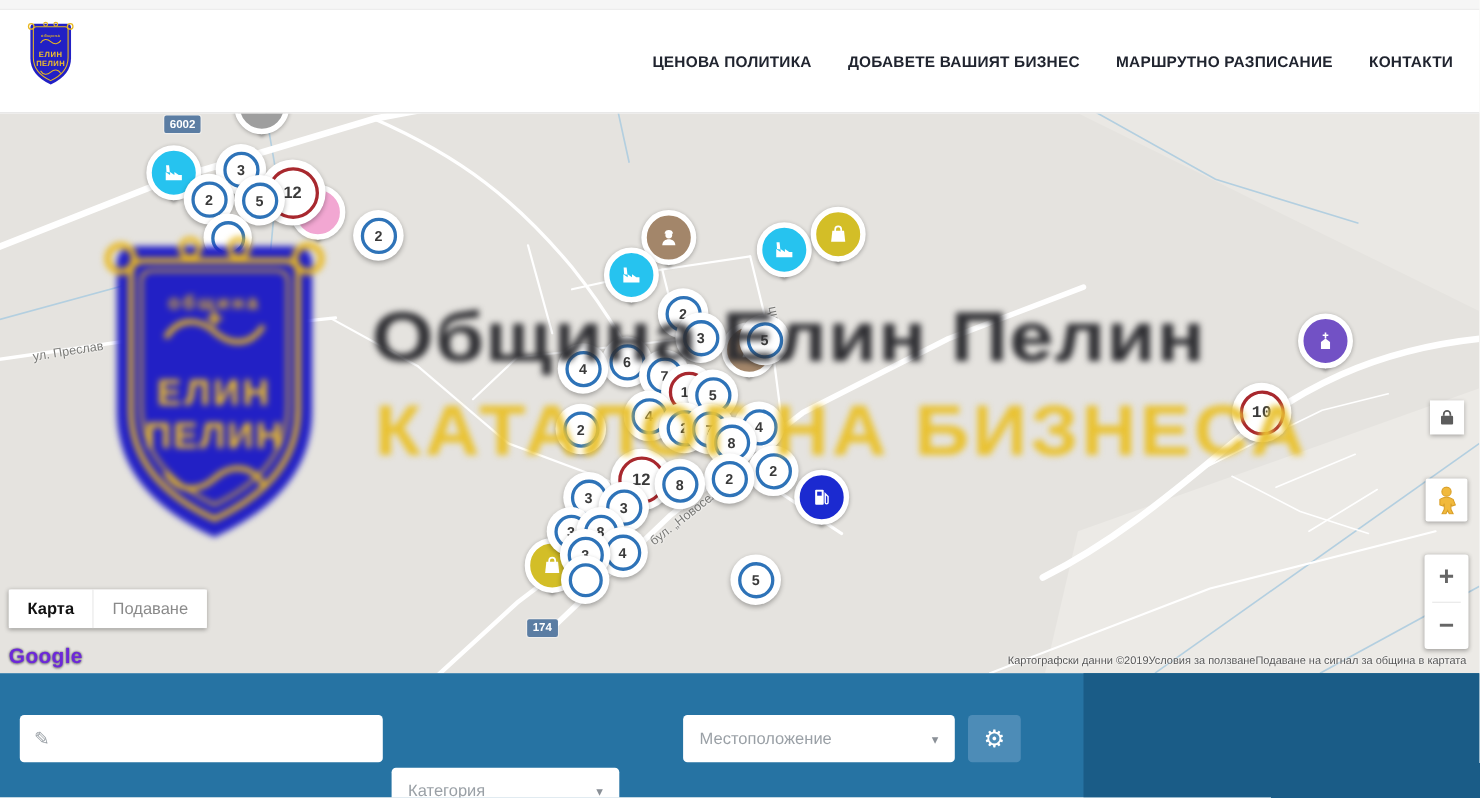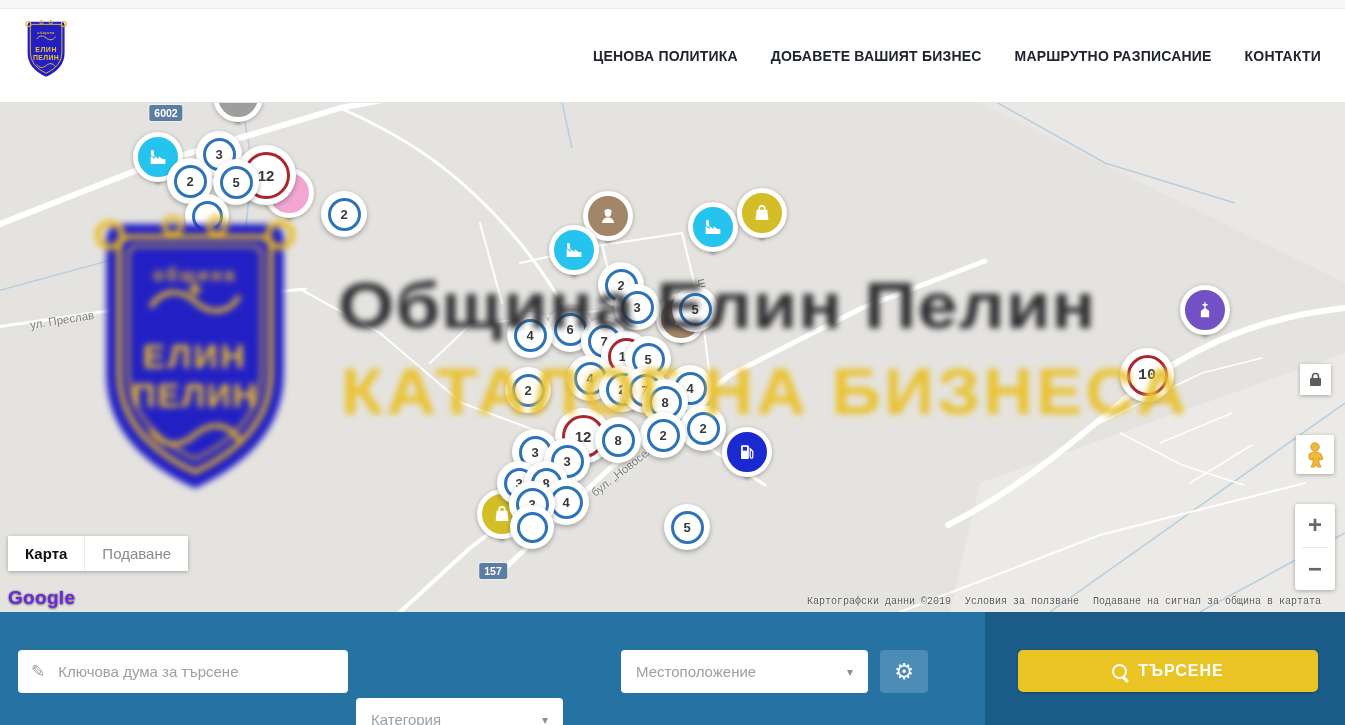--- a/index.html
+++ b/index.html
@@ -47,21 +47,21 @@
   .lock-btn{left:1300px;top:261px;width:31px;height:31px;display:flex;align-items:center;justify-content:center;cursor:pointer;}
   .pegman-btn{left:1296px;top:332px;width:38px;height:39px;border-radius:2px;display:flex;align-items:center;justify-content:center;cursor:pointer;}
   .zoom-ctl{left:1295px;top:401px;width:40px;height:86px;border-radius:3px;display:flex;flex-direction:column;cursor:default;}
   .zoom-btn{flex:1;display:flex;align-items:center;justify-content:center;font-size:24px;color:#666;cursor:pointer;font-weight:bold;}
   .zoom-divider{height:1px;background:#e6e6e6;margin:0 7px;}
   .maptype{left:8px;top:433px;height:35px;border-radius:2px;display:flex;z-index:20;}
   .maptype-btn{display:flex;align-items:center;justify-content:center;padding:0 17px;font-size:15px;cursor:pointer;background:#fff;}
   .maptype-btn.active{font-weight:bold;color:#111;}
   .maptype-btn.inactive{color:#8a8a8a;border-left:1px solid #e8e8e8;}
   .google-logo{position:absolute;left:8px;top:484px;font-size:19px;font-weight:bold;color:#6d28d9;letter-spacing:.3px;z-index:20;text-shadow:0 0 2px #8b8b8b,0 0 2px #8b8b8b,0 1px 2px #8b8b8b;cursor:pointer;}
-  .attribution{position:absolute;right:24px;top:493px;display:flex;gap:14px;font-size:10px;color:#565656;z-index:20;text-shadow:0 0 2px #fff,0 0 2px #fff;font-family:Liberation Mono, monospace;}
+  .attribution{position:absolute;right:12px;top:493px;display:flex;gap:0;font-size:10px;color:#565656;z-index:20;text-shadow:0 0 2px #fff,0 0 2px #fff;}
   .attribution span{cursor:pointer;white-space:nowrap;}
 
   
   .bottom-bar{position:absolute;top:612px;left:0;width:1345px;height:113px;background:#2673a3;z-index:40;}
   .bottom-bar-right{position:absolute;left:985px;top:0;width:360px;height:113px;background:#1a5c87;}
   .sb-box{position:absolute;top:38px;height:43px;background:#fff;border-radius:4px;box-sizing:border-box;display:flex;align-items:center;}
   .sb-keyword{left:18px;width:330px;padding:0 13px;}
   .pencil{font-size:17px;color:#9aa0a6;margin-right:11px;}
   .sb-keyword input{border:none;outline:none;flex:1;font-size:15px;color:#444;font-family:"Liberation Sans",sans-serif;background:transparent;}
   .sb-keyword input::placeholder{color:#9aa0a6;}
@@ -117,21 +117,21 @@
           <path d="M1140 300 L1202 270 L1262 255"></path>
           <path d="M1160 340 L1232 310"></path>
           <path d="M1190 380 L1252 342"></path>
           <path d="M1120 330 L1182 362 L1244 382"></path>
           <path d="M1080 330 L1140 300"></path>
         </g>
       </g>
     </svg>
 
     <div class="road-badge" style="left: 166px; top: 10px;">6002</div>
-      <div class="road-badge" style="left: 493px; top: 468px;">157</div>
+      <div class="road-badge" style="left: 493px; top: 468px;">174</div>
       <div class="street-label" style="left: 62px; top: 217px; transform: translate(-50%, -50%) rotate(-9deg);">ул. Преслав</div>
       <div class="street-label" style="left: 622px; top: 368px; transform: translate(-50%, -50%) rotate(-38deg);">бул. „Новосел</div>
       <div class="street-label" style="left: 703px; top: 182px; transform: translate(-50%, -50%) rotate(78deg);">ци</div>
       <div id="markers">
         <div class="pin" style="left: 158px; top: 54px;">
           <span class="pin-tail"></span>
           <span class="pin-circle" style="background:#26c3ef">
             <svg viewBox="0 0 24 24">
               <path d="M4 19.5v-8.2l4.3 3V11.3l4.3 3V11.3l4.3 3h3.1v5.2z"></path>
               <path d="M4.8 11.3 4.3 4.5h3l.8 7.3z"></path>
@@ -405,32 +405,27 @@
       <a>ДОБАВЕТЕ ВАШИЯТ БИЗНЕС</a>
       <a>МАРШРУТНО РАЗПИСАНИЕ</a>
       <a>КОНТАКТИ</a>
     </div>
   </div>
 
   <div class="bottom-bar">
     <div class="bottom-bar-right"></div>
     <div class="sb-box sb-keyword">
       <span class="pencil">✎</span>
-      <input type="text" placeholder="Ключова дума за търсене" style="">
     </div>
     <div class="sb-box sb-select sb-cat">
       <span class="sel-text">Категория</span>
       <span class="chev">▾</span>
     </div>
     <div class="sb-box sb-select sb-loc">
       <span class="sel-text">Местоположение</span>
       <span class="chev">▾</span>
     </div>
     <button class="gear-btn">
         <span>⚙</span>
       </button>
-    <button class="search-btn">
-      <span class="mag"></span>
-      <span>ТЪРСЕНЕ</span>
-    </button>
   </div>
 
 </div>
 
 </body></html>

